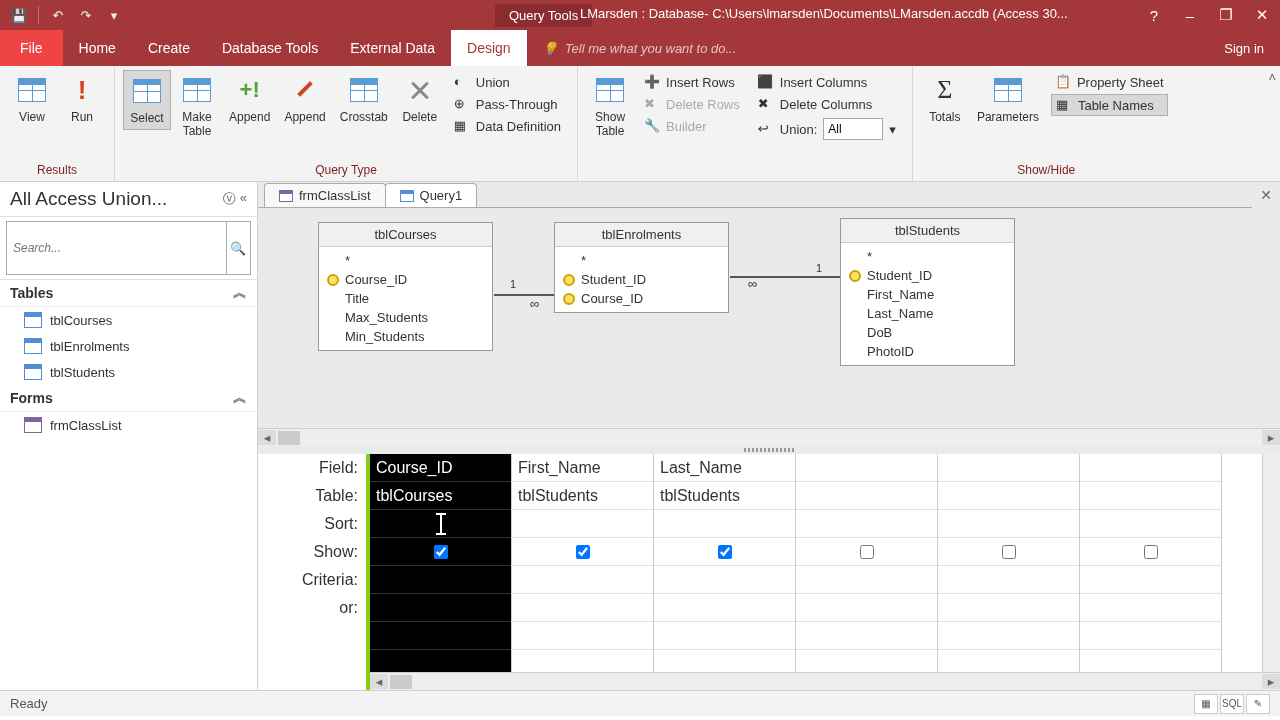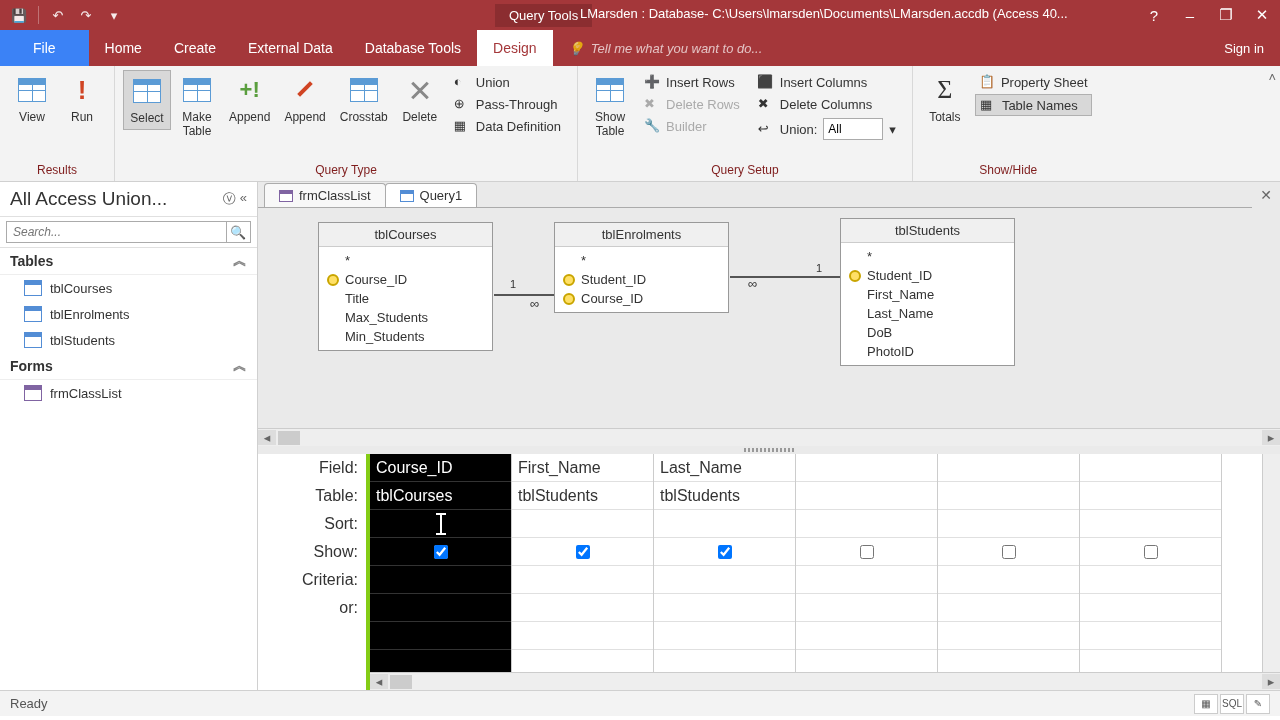--- a/index.html
+++ b/index.html
@@ -7,21 +7,21 @@
 .titlebar{height:30px;background:#a4373a;display:flex;align-items:center;color:#fff}
 .qat{display:flex;align-items:center;padding:0 6px;gap:2px}
 .qat-btn{width:26px;height:26px;display:flex;align-items:center;justify-content:center;color:#fff;opacity:.9}
 .qat-sep{width:1px;height:18px;background:rgba(255,255,255,.3);margin:0 4px}
 .title-tools{background:#8b2d30;padding:4px 14px;color:#fff;font-size:13px;position:absolute;left:495px;top:4px}
 .title-path{position:absolute;left:580px;top:6px;color:#fff;font-size:13px}
 .wincontrols{margin-left:auto;display:flex}
 .wincontrols div{width:36px;height:30px;display:flex;align-items:center;justify-content:center;color:#fff;font-size:15px}
 .menubar{height:36px;background:#a4373a;display:flex;align-items:stretch;color:#fff}
 .menu-item{padding:0 16px;display:flex;align-items:center;font-size:14px;cursor:pointer}
-.menu-file{background:#3b82f6;padding:0 33px}
+.menu-file{background:#ef4444;padding:0 20px}
 .menu-active{background:#fff;color:#a4373a}
 .tellme{padding:0 16px;display:flex;align-items:center;color:rgba(255,255,255,.7);font-style:italic;gap:6px}
 .signin{margin-left:auto;padding:0 16px;display:flex;align-items:center;font-size:13px}
 .ribbon{height:116px;background:#f3f3f3;border-bottom:1px solid #d0d0d0;display:flex;position:relative}
 .rgroup{border-right:1px solid #d8d8d8;padding:4px 8px 2px;display:flex;flex-direction:column}
 .rgroup-body{flex:1;display:flex;align-items:flex-start;gap:2px}
 .rgroup-label{text-align:center;font-size:12px;color:#7f1d1d;padding:2px 0}
 .rbtn-lg{display:flex;flex-direction:column;align-items:center;padding:4px 6px;gap:4px;min-width:48px;cursor:pointer}
 .rbtn-lg.sel{background:#d8d8d8;border:1px solid #b0b0b0}
 .rbtn-lg .ico{width:32px;height:32px;display:flex;align-items:center;justify-content:center}
@@ -42,21 +42,21 @@
 .ico-cross::before{transform:rotate(45deg)}
 .ico-cross::after{transform:rotate(-45deg)}
 .ico-sigma{font-size:26px;font-family:serif}
 .ico-sm{width:16px;height:16px;display:inline-block}
 .ret-input{width:60px;height:22px;border:1px solid #ababab;background:#fff;padding:0 4px;font-size:12px}
 .workarea{display:flex;height:508px}
 .navpane{width:258px;border-right:1px solid #d0d0d0;background:#fff;display:flex;flex-direction:column}
 .nav-hdr{padding:6px 10px;display:flex;align-items:center;font-size:19px;border-bottom:1px solid #e0e0e0}
 .nav-hdr .chev{margin-left:auto;display:flex;gap:4px;font-size:13px;color:#666}
 .nav-search{padding:4px 6px;display:flex;border-bottom:1px solid #e0e0e0}
-.nav-search input{flex:1;border:1px solid #ababab;padding:3px 6px;font-size:12px;font-style:italic;color:#ef4444}
+.nav-search input{flex:1;border:1px solid #ababab;padding:19px 6px;font-size:12px;font-style:italic;color:#ef4444}
 .nav-search .sbtn{width:24px;border:1px solid #ababab;border-left:none;display:flex;align-items:center;justify-content:center;color:#666}
 .nav-grp{padding:4px 10px;font-weight:600;font-size:14px;display:flex;align-items:center;border-bottom:1px solid #eee}
 .nav-grp .col{margin-left:auto;color:#888}
 .nav-item{padding:5px 10px 5px 24px;display:flex;align-items:center;gap:8px;font-size:13px;cursor:pointer}
 .nav-ico-tbl{width:18px;height:16px;background:linear-gradient(#538dd5 0 30%,#fff 30%);border:1px solid #538dd5}
 .nav-ico-frm{width:18px;height:16px;background:linear-gradient(#8064a2 0 30%,#fff 30%);border:1px solid #8064a2}
 .designarea{flex:1;display:flex;flex-direction:column;background:#eaeaea;position:relative}
 .doctabs{height:26px;background:#eaeaea;display:flex;align-items:flex-end;padding-left:6px;gap:0;border-bottom:1px solid #ababab}
 .doctab{padding:4px 14px;background:#f8f8f8;border:1px solid #ababab;border-bottom:none;border-radius:4px 4px 0 0;display:flex;align-items:center;gap:6px;font-size:13px;margin-right:-1px}
 .doctab.active{background:#fff;z-index:2}
@@ -98,35 +98,35 @@
 
 <div class="titlebar">
   <div class="qat">
     <div class="qat-btn">💾</div>
     <div class="qat-sep"></div>
     <div class="qat-btn">↶</div>
     <div class="qat-btn">↷</div>
     <div class="qat-btn">▾</div>
   </div>
   <div class="title-tools">Query Tools</div>
-  <div class="title-path">LMarsden : Database- C:\Users\lmarsden\Documents\LMarsden.accdb (Access 40...</div>
+  <div class="title-path">LMarsden : Database- C:\Users\lmarsden\Documents\LMarsden.accdb (Access 30...</div>
   <div class="wincontrols">
     <div>?</div>
     <div>–</div>
     <div>❐</div>
     <div>✕</div>
   </div>
 </div>
 
 <div class="menubar">
   <div class="menu-item menu-file">File</div>
   <div class="menu-item">Home</div>
   <div class="menu-item">Create</div>
+  <div class="menu-item">Database Tools</div>
   <div class="menu-item">External Data</div>
-  <div class="menu-item">Database Tools</div>
   <div class="menu-item menu-active">Design</div>
   <div class="tellme">
       <span>💡</span>
       <span>Tell me what you want to do...</span>
     </div>
   <div class="signin">Sign in</div>
 </div>
 
 <div class="ribbon">
   <div class="rgroup">
@@ -235,29 +235,34 @@
             <span>Delete Columns</span>
           </div>
         <div class="rbtn-sm">
             <span class="ico-sm">↩</span>
             <span>Union:</span> 
             <input class="ret-input" value="All" style=""> 
             <span>▾</span>
           </div>
       </div>
     </div>
-    <div class="rgroup-label">Query Setup</div>
   </div>
   <div class="rgroup" style="border-right:none">
     <div class="rgroup-body">
       <div class="rbtn-lg">
           <div class="ico">
             <span class="ico-sigma">Σ</span>
           </div>
           <div class="lbl">Totals</div>
+        </div>
+      <div class="rbtn-lg">
+          <div class="ico">
+            <div class="ico-table"></div>
+          </div>
+          <div class="lbl">Parameters</div>
         </div>
       <div class="rbtn-stack">
         <div class="rbtn-sm">
             <span class="ico-sm">📋</span>
             <span>Property Sheet</span>
           </div>
         <div class="rbtn-sm sel">
             <span class="ico-sm">▦</span>
             <span>Table Names</span>
           </div>

